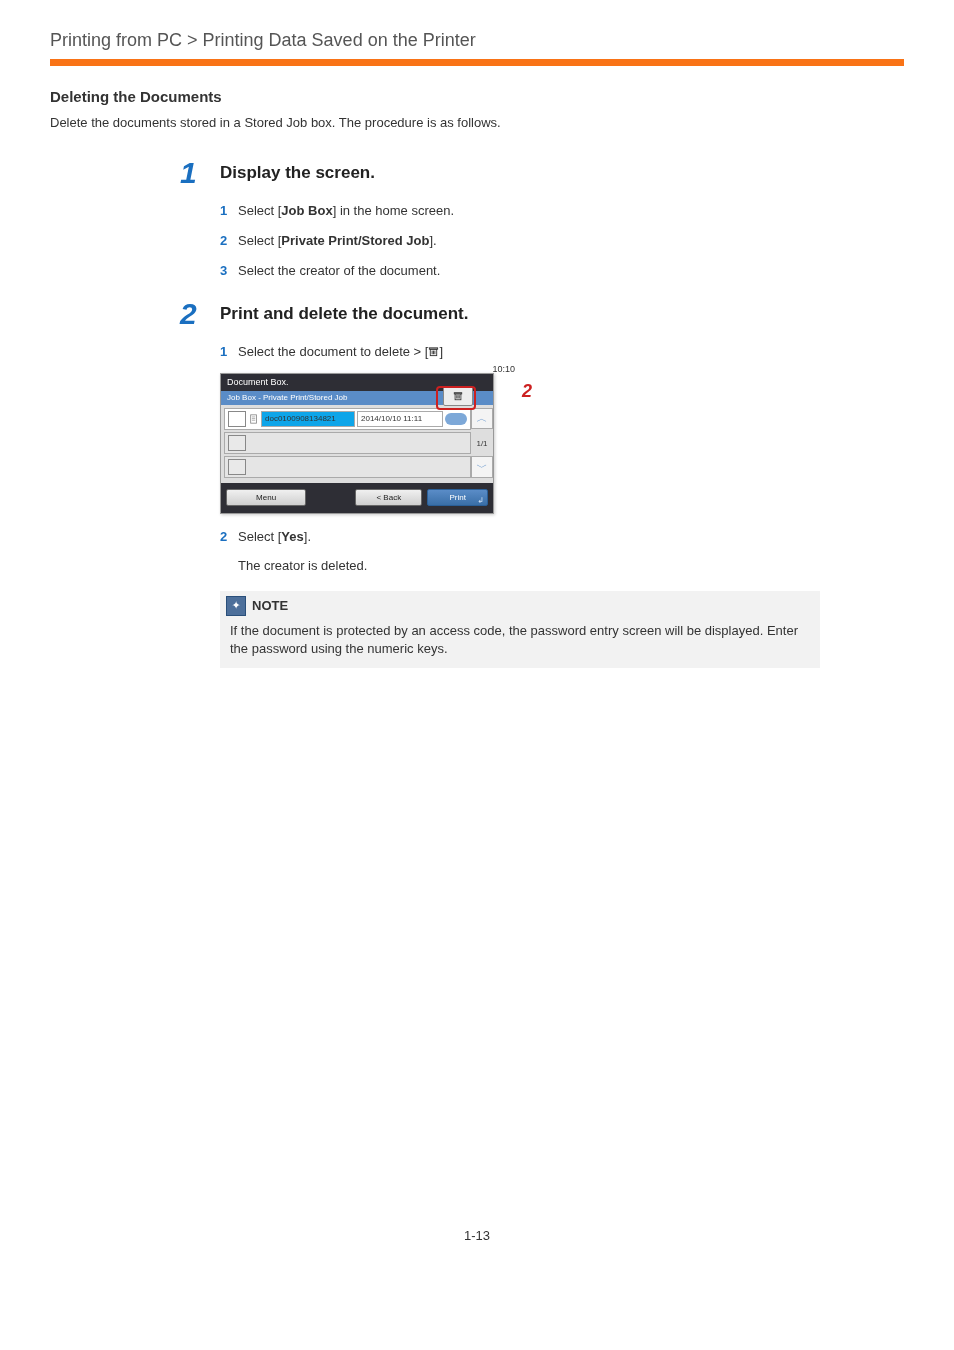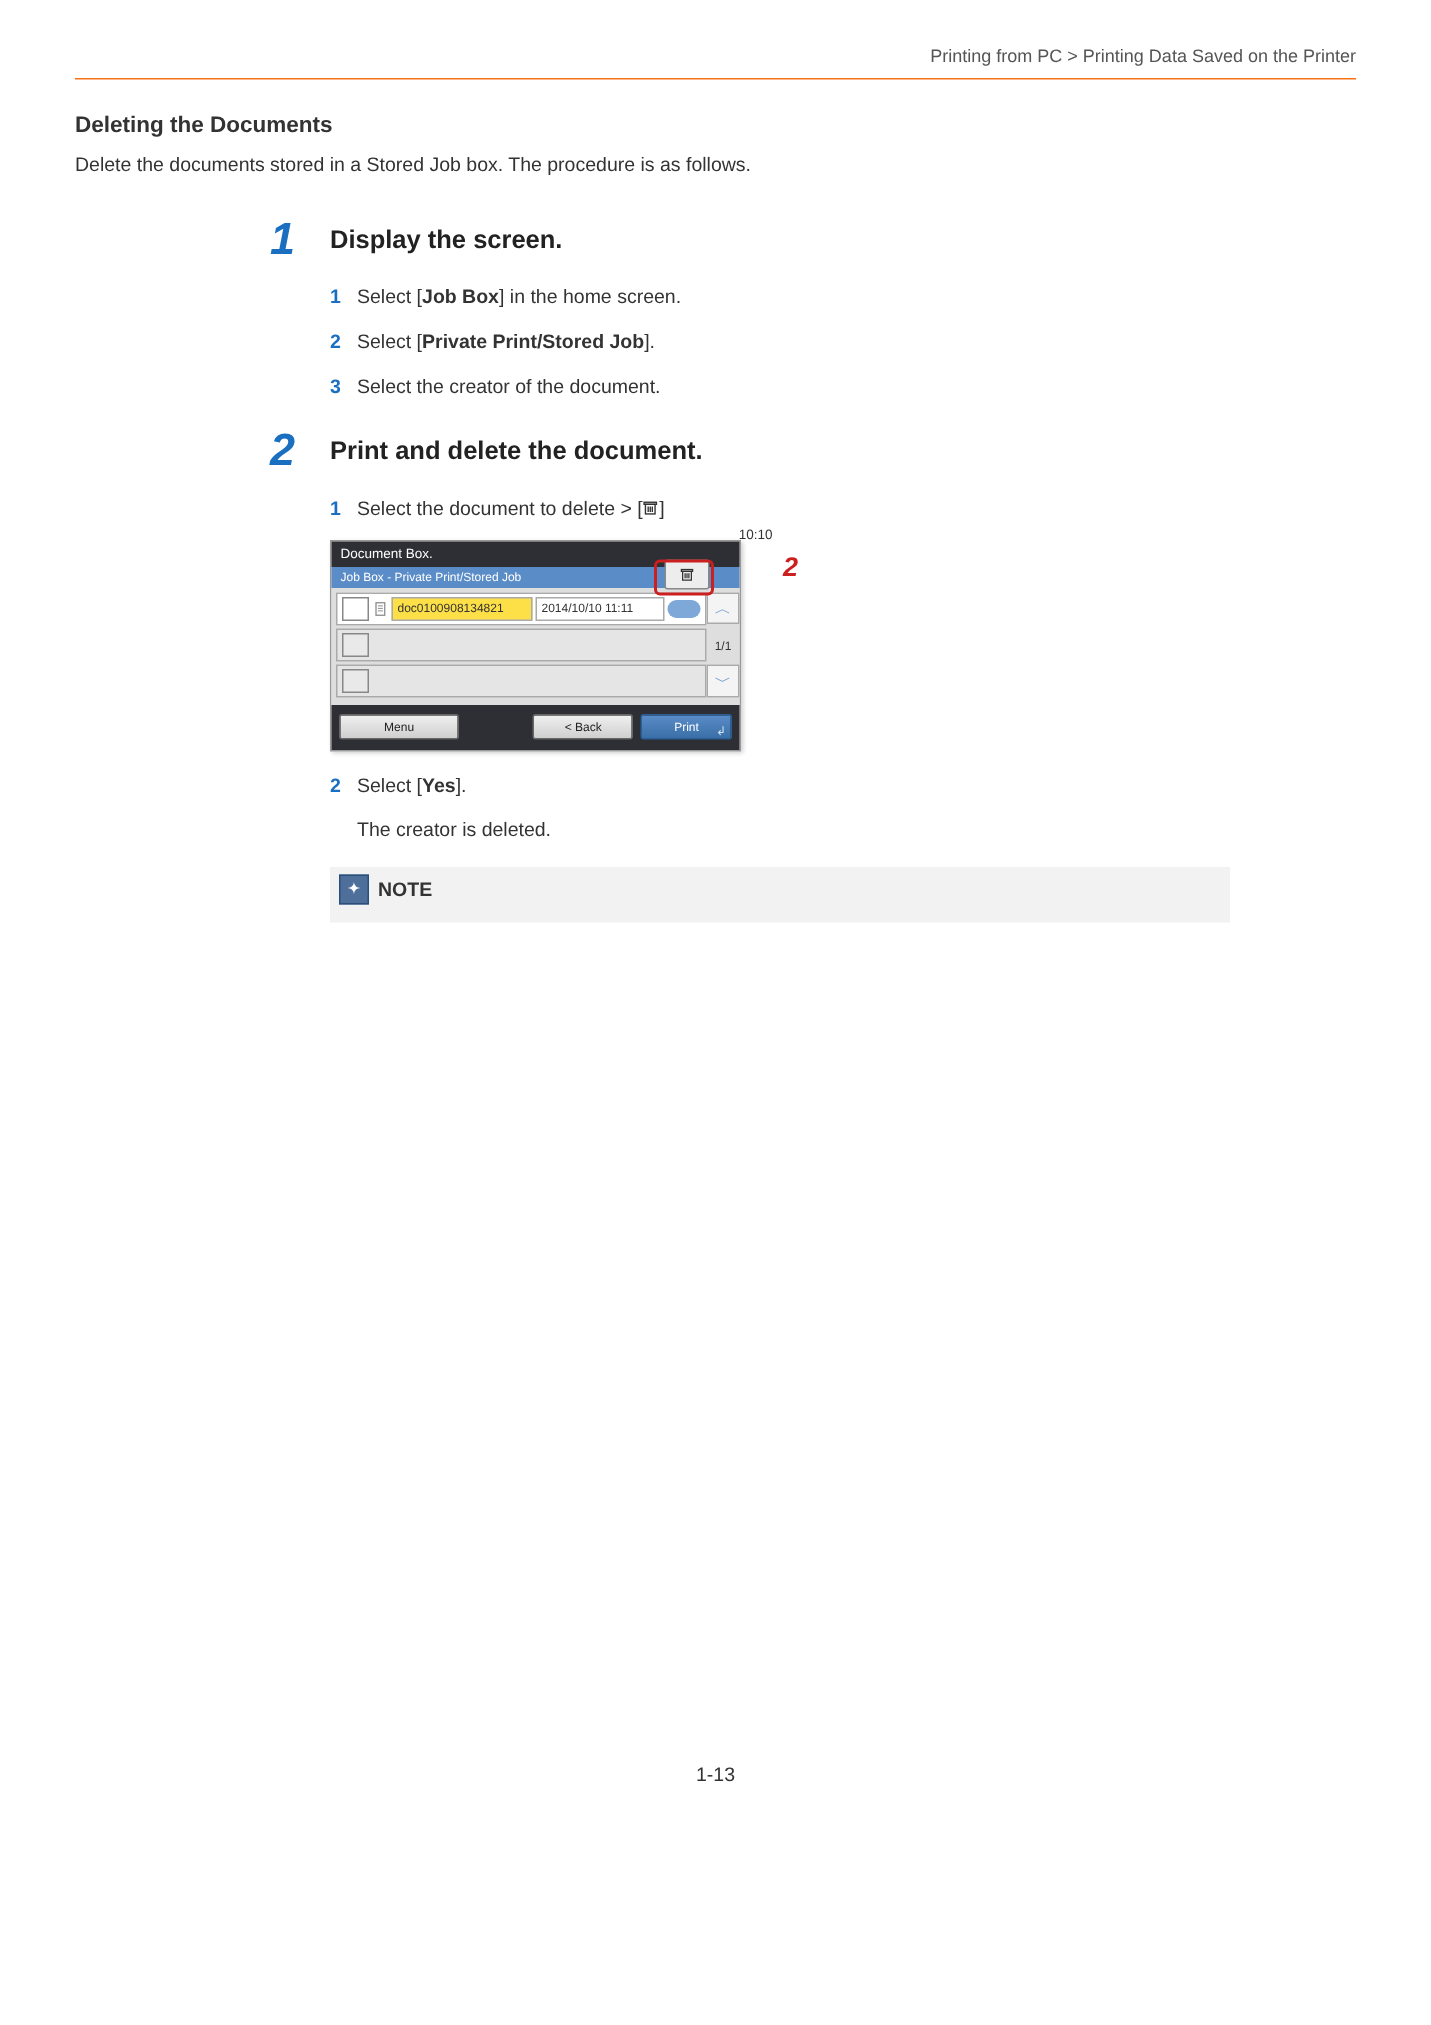--- a/index.html
+++ b/index.html
@@ -8,26 +8,25 @@
     background: #fff;
     font-family: Arial, Helvetica, sans-serif;
     color: #333;
     width: 954px;
   }
   .page {
     padding: 30px 50px 30px 50px;
     box-sizing: border-box;
   }
   .breadcrumb {
-    font-size: 12px;
+    font-size: 18px;
     color: #555;
     padding-bottom: 8px;
-    border-bottom: 1px solid #f97316;
+    border-bottom: 7px solid #f97316;
     margin-bottom: 22px;
-    text-align: right;
   }
   .h-sub { font-size: 15px; font-weight: bold; color: #333; margin-bottom: 10px; }
   .intro { font-size: 13px; color: #333; margin-bottom: 28px; }
   .step-block { margin-left: 130px; margin-bottom: 18px; }
   .step-row { display: flex; align-items: flex-start; }
   .big-num {
     font-family: Arial Black, Arial, sans-serif;
     font-size: 30px;
     font-weight: 900;
     color: #1a6fc0;
@@ -122,21 +121,21 @@
     display:flex; align-items:center; justify-content:center;
     flex-shrink:0;
   }
   .ds-check.checked::after {
     content:"✔"; color:#1a8a1a; font-size:11px; font-weight:bold;
   }
   .ds-doc-icon {
     width: 10px; height:12px; flex-shrink:0; margin-right:2px;
   }
   .ds-name-box {
-    flex:1; background:#fde047; border:1px solid #aaa; height:14px;
+    flex:1; background:#0ea5e9; border:1px solid #aaa; height:14px;
     display:flex; align-items:center; padding:0 3px; margin-right:2px;
     overflow:hidden; white-space:nowrap;
   }
   .ds-date-box {
     width:78px; background:#fff; border:1px solid #aaa; height:14px;
     display:flex; align-items:center; padding:0 3px; margin-right:2px;
     white-space:nowrap;
   }
   .ds-info {
     width:22px; height:12px; background:#7da8d8; border-radius:6px;
@@ -325,19 +324,20 @@
         </div>
       </div>
     </div>
     <div class="result-text">The creator is deleted.</div>
 
     <div class="note-box">
       <div class="note-head">
         <div class="note-icon">✦</div>
         <div class="note-title">NOTE</div>
       </div>
+      <div class="note-body">If the document is protected by an access code, the password entry screen will be displayed. Enter the password using the numeric keys.</div>
     </div>
 
   </div>
 
   <div class="page-num">1-13</div>
 
 </div>
 
 </body></html>

